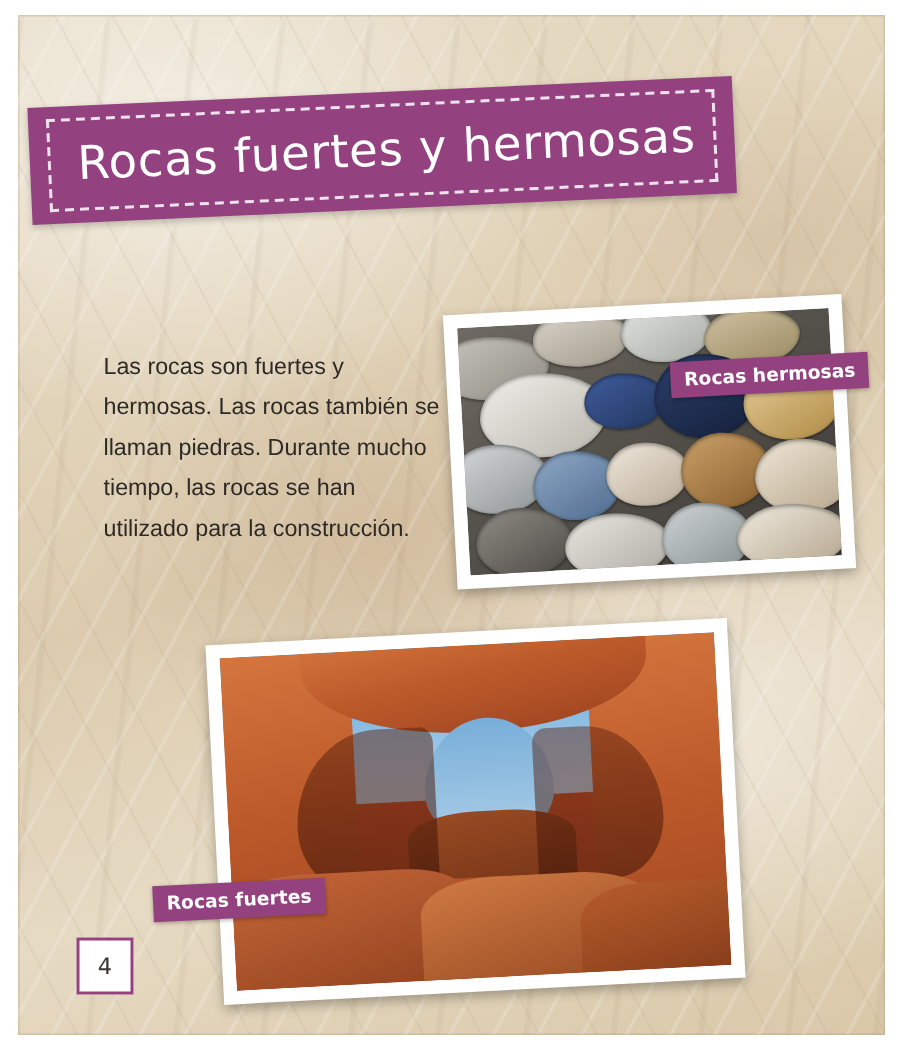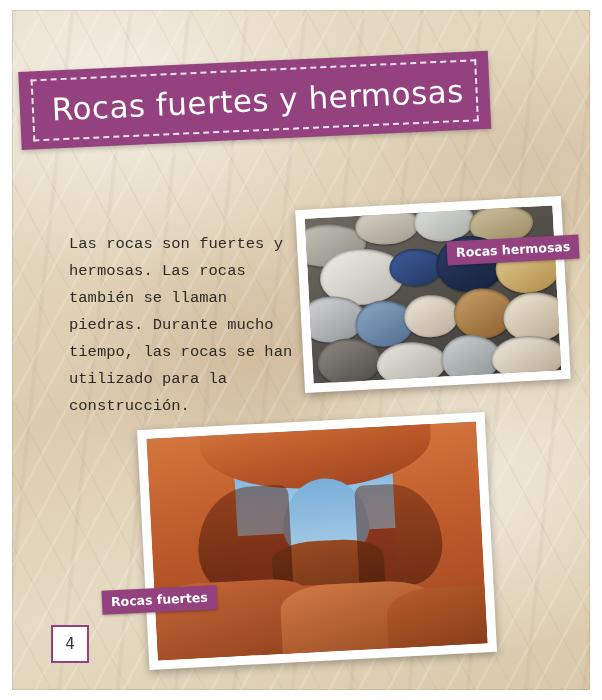--- a/index.html
+++ b/index.html
@@ -81,21 +81,21 @@
     white-space: nowrap;
     padding-left: 6px;
   }
 
   
   .body-text {
     position: absolute;
     left: 57px;
     top: 205px;
     width: 228px;
-    font-family: Liberation Mono, monospace;
+    font-family: Liberation Sans, sans-serif;
     font-size: 15.5px;
     line-height: 27px;
     color: #2d2a26;
   }
 
   
   .photo {
     position: absolute;
     background: #ffffff;
     padding: 9px;

